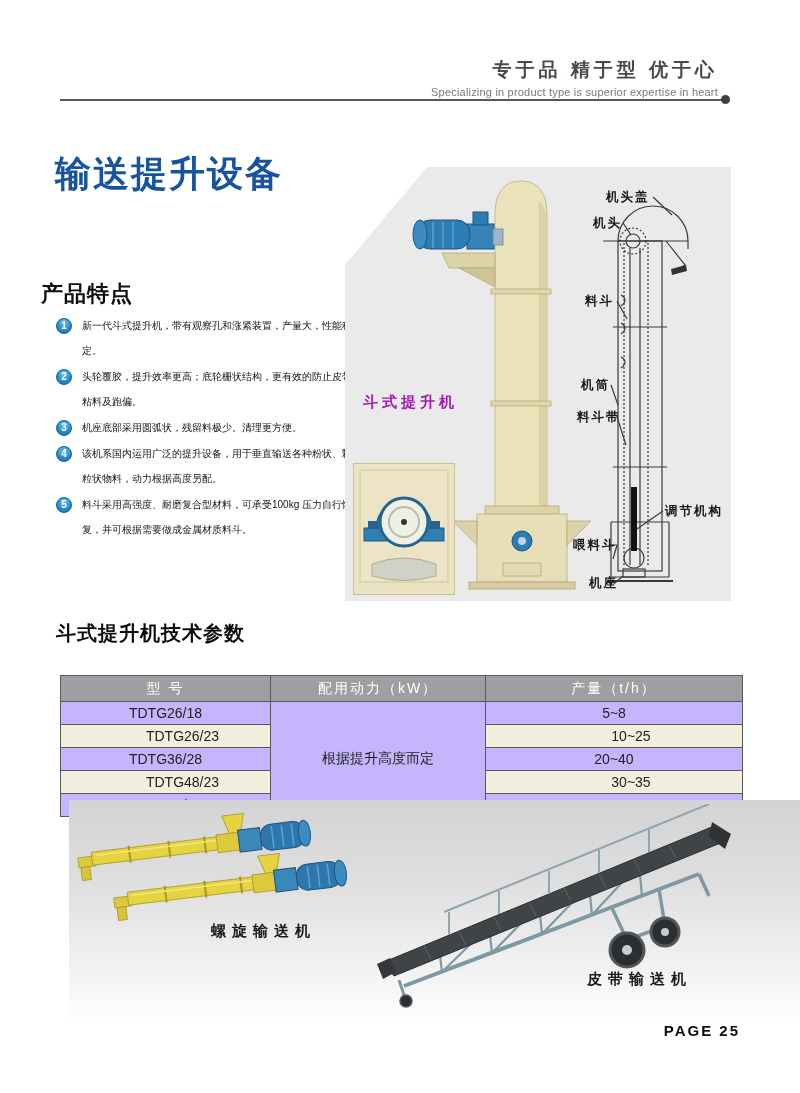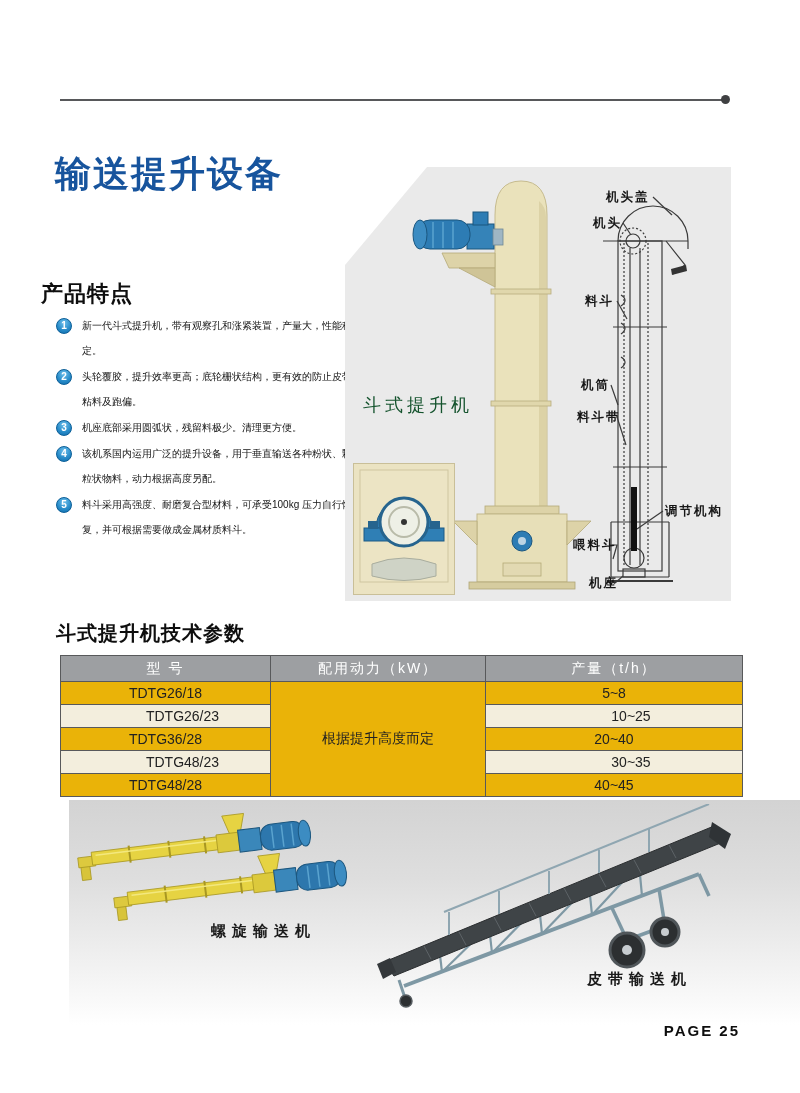--- a/index.html
+++ b/index.html
@@ -26,48 +26,52 @@
          border:1px solid #0c5f98;box-sizing:border-box;
          color:#fff;font-size:10px;line-height:14px;text-align:center;font-weight:bold;}
   .feature-text{width:288px;font-size:10px;line-height:25px;color:#141414;}
 
   
   .panel{position:absolute;left:345px;top:167px;width:386px;height:434px;background:#eaeaea;}
   .panel-corner{position:absolute;left:0;top:0;width:82px;height:98px;background:#fff;
                 clip-path:polygon(0 0,82px 0,0 98px);}
   .elevator-svg{position:absolute;left:52px;top:0;}
   .inset{position:absolute;left:8px;top:296px;width:100px;height:130px;background:#ebe3c2;border:1px solid #c9bf98;}
-  .elevator-label{position:absolute;left:18px;top:226px;font-size:18px;font-weight:normal;letter-spacing:4px;color:#14532d;}
+  .elevator-label{position:absolute;left:18px;top:226px;font-size:15px;font-weight:bold;letter-spacing:4px;color:#a21caf;}
   .diagram-svg{position:absolute;left:228px;top:10px;}
   .diagram-svg text{font-size:12.5px;font-weight:600;letter-spacing:2px;fill:#161616;}
 
   
   .table-heading{position:absolute;left:56px;top:620px;font-size:20px;font-weight:bold;color:#0e0e0e;letter-spacing:1px;}
-  .spec-table{position:absolute;left:60px;top:655px;width:682px;border-collapse:collapse;table-layout:fixed;border-radius:27px;}
+  .spec-table{position:absolute;left:60px;top:675px;width:682px;border-collapse:collapse;table-layout:fixed;border-radius:27px;}
   .spec-table th{background:#9d9fa2;color:#ffffff;font-weight:normal;font-size:14px;height:23px;
                  border:1px solid #58595b;letter-spacing:2px;}
-  .spec-table td{height:20px;text-align:center;font-size:14px;color:#222;border:1px solid #58595b;background:#eab308;}
+  .spec-table td{height:20px;text-align:center;font-size:14px;color:#222;border:1px solid #58595b;background:#c4b5fd;}
   .spec-table tr.alt td.stripe{background:#f3eedd;padding-left:35px;}
   .col-model{width:210px;} .col-power{width:215px;} .col-output{width:257px;}
 
   
   .gallery{position:absolute;left:69px;top:800px;width:754px;height:225px;
            background:linear-gradient(180deg,#d3d3d3 0%,#dedede 35%,#f2f2f2 75%,#ffffff 100%);}
   .screw-svg{position:absolute;left:2px;top:8px;}
   .belt-svg{position:absolute;left:300px;top:4px;}
   .screw-label{position:absolute;left:142px;top:122px;font-size:15px;font-weight:bold;letter-spacing:6px;color:#1b1b1b;}
   .belt-label{position:absolute;left:518px;top:170px;font-size:15px;font-weight:bold;letter-spacing:6px;color:#1b1b1b;}
 
   .page-num{position:absolute;right:60px;top:1022px;font-size:15px;font-weight:bold;letter-spacing:2px;color:#0d0d0d;}
 </style>
 </head>
 <body>
 
 <div class="page">
 
+  <div class="slogans">
+    <div class="slogan-zh">专于品  精于型  优于心</div>
+    <div class="slogan-en">Specializing in product type is superior expertise in heart</div>
+  </div>
   <div class="rule"></div>
   <div class="rule-dot"></div>
 
   <div class="page-title">输送提升设备</div>
 
   <div class="features-heading">产品特点</div>
   <div class="features">
     <div class="feature">
       <span class="badge">1</span>
       <span class="feature-text">新一代斗式提升机，带有观察孔和涨紧装置，产量大，性能稳定。</span>

